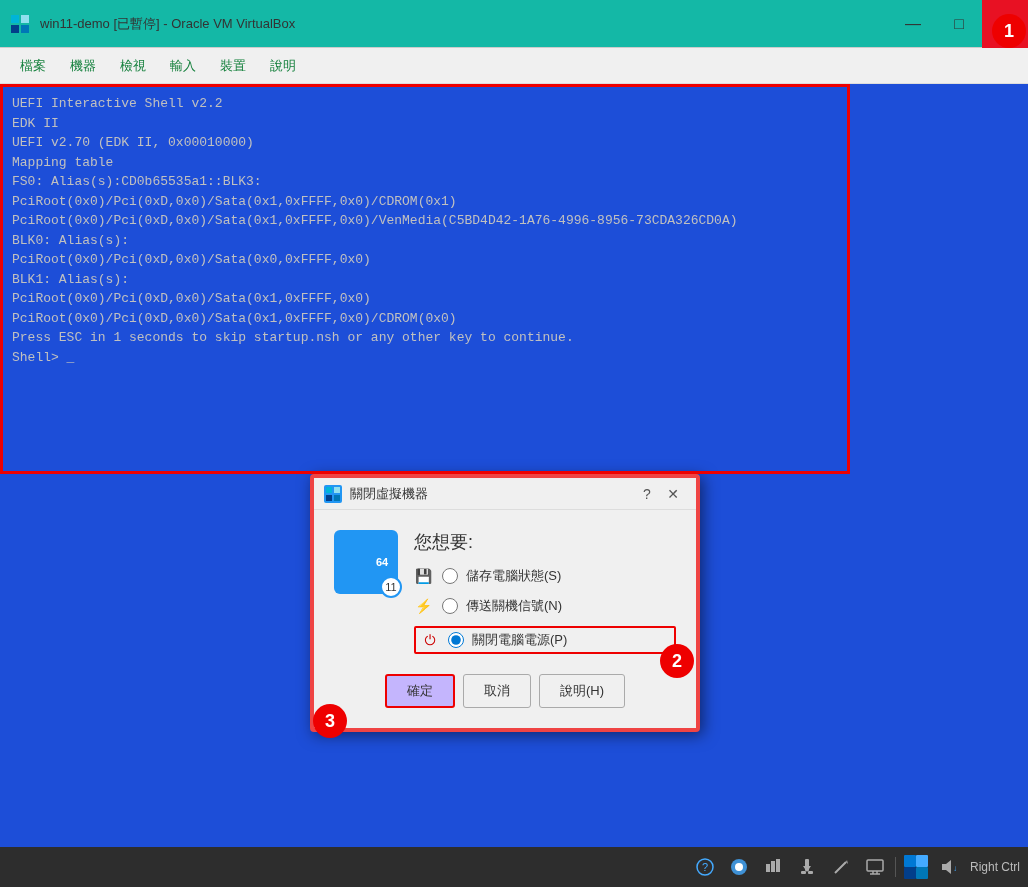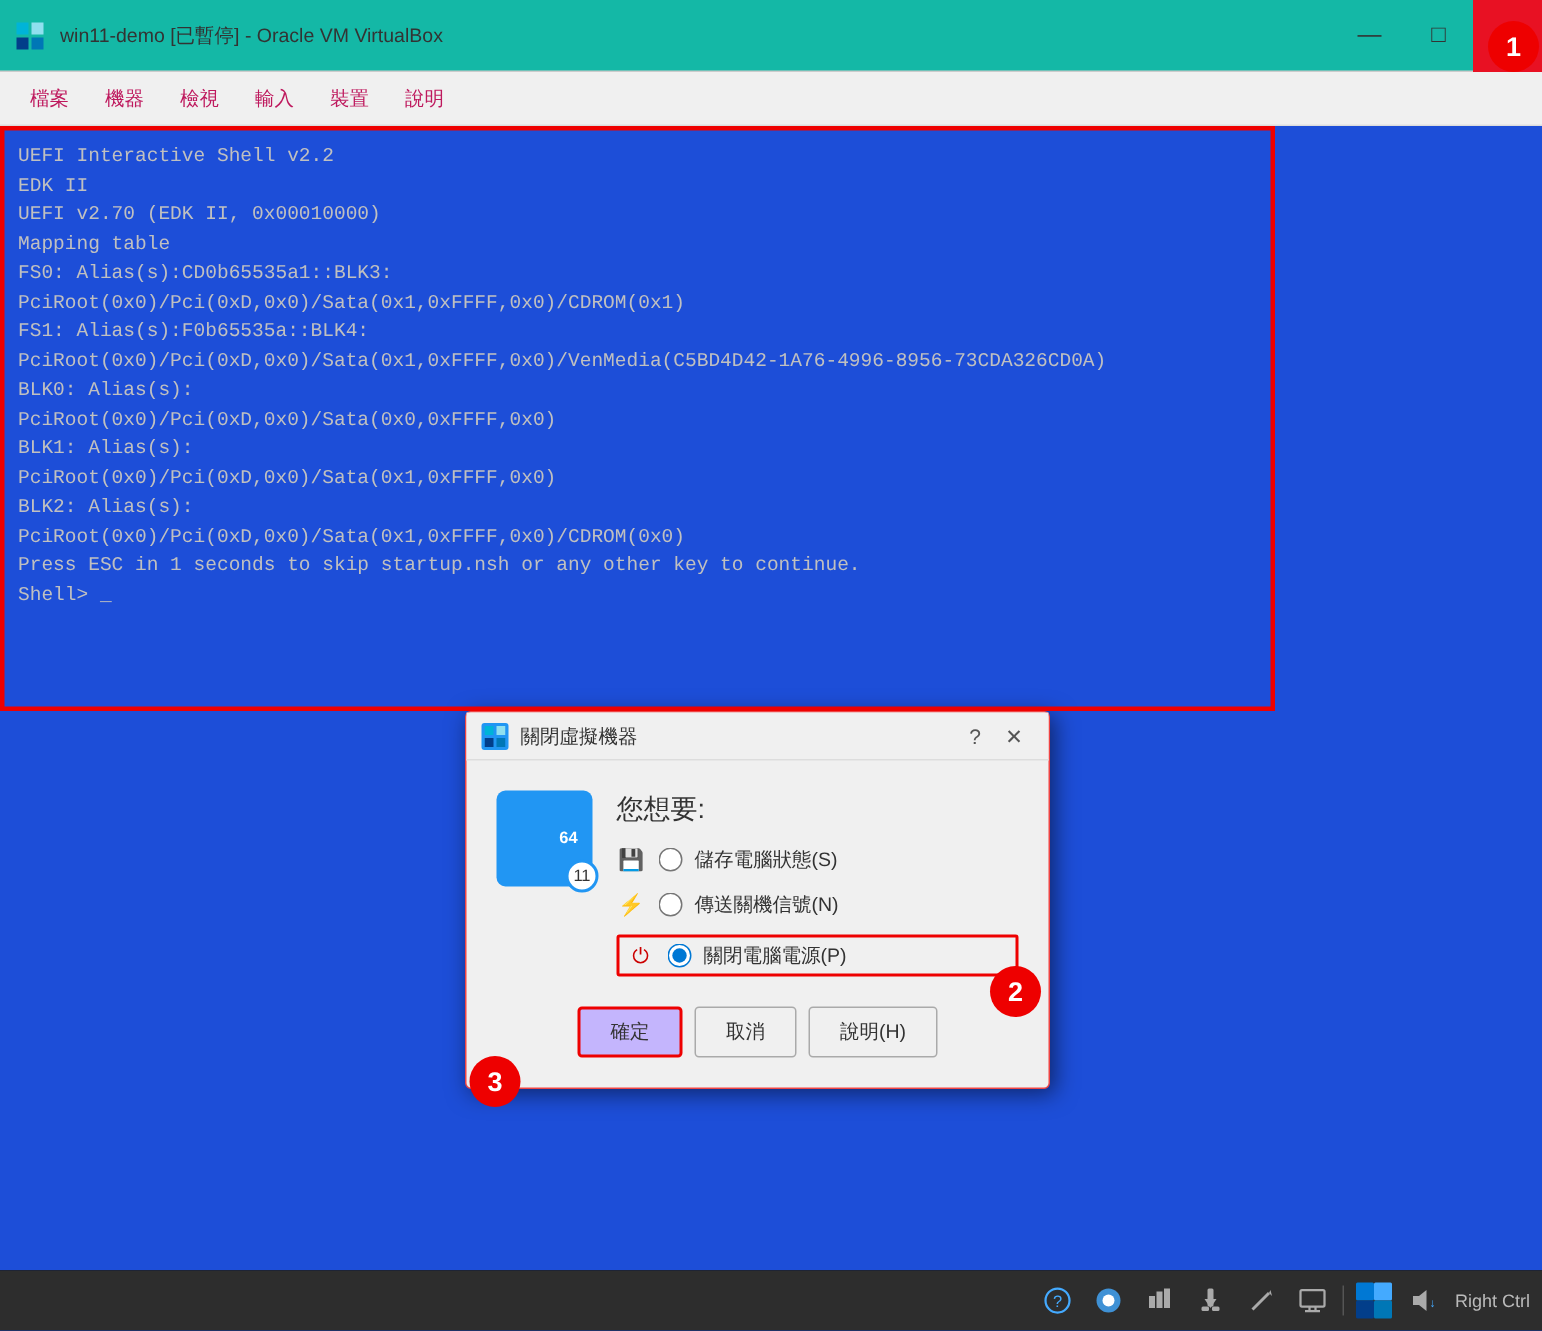--- a/index.html
+++ b/index.html
@@ -66,21 +66,21 @@
       height: 36px;
       background: #f0f0f0;
       display: flex;
       align-items: center;
       padding: 0 8px;
       border-bottom: 1px solid #ddd;
     }
     .menu-item {
       padding: 4px 12px;
       font-size: 13px;
-      color: #be185d;
+      color: #15803d;
       cursor: pointer;
       border-radius: 3px;
     }
 
     
     .vm-screen {
       width: 100%;
       background: #000;
       position: relative;
       height: calc(887px - 48px - 36px - 40px);
@@ -130,21 +130,21 @@
       z-index: 20;
     }
 
     
     .dialog {
       position: absolute;
       top: 390px;
       left: 310px;
       width: 390px;
       background: #f0f0f0;
-      border: 1px solid #ef4444;
+      border: 4px solid #ef4444;
       border-radius: 4px;
       box-shadow: 3px 3px 15px rgba(0,0,0,0.5);
       pointer-events: all;
     }
     .dialog-titlebar {
       height: 32px;
       background: #f0f0f0;
       display: flex;
       align-items: center;
       padding: 0 10px;
@@ -373,27 +373,25 @@
 
 <div class="vm-screen" style="height: calc(887px - 48px - 36px - 40px);">
 
   <div class="terminal-content">
     <div>UEFI Interactive Shell v2.2</div>
     <div>EDK II</div>
     <div>UEFI v2.70 (EDK II, 0x00010000)</div>
     <div>Mapping table</div>
     <div>      FS0: Alias(s):CD0b65535a1::BLK3:</div>
     <div>          PciRoot(0x0)/Pci(0xD,0x0)/Sata(0x1,0xFFFF,0x0)/CDROM(0x1)</div>
-    <div>       FS1: Alias(s):F0b65535a::BLK4:</div>
     <div>          PciRoot(0x0)/Pci(0xD,0x0)/Sata(0x1,0xFFFF,0x0)/VenMedia(C5BD4D42-1A76-4996-8956-73CDA326CD0A)</div>
     <div>      BLK0: Alias(s):</div>
     <div>          PciRoot(0x0)/Pci(0xD,0x0)/Sata(0x0,0xFFFF,0x0)</div>
     <div>      BLK1: Alias(s):</div>
     <div>          PciRoot(0x0)/Pci(0xD,0x0)/Sata(0x1,0xFFFF,0x0)</div>
-    <div>      BLK2: Alias(s):</div>
     <div>          PciRoot(0x0)/Pci(0xD,0x0)/Sata(0x1,0xFFFF,0x0)/CDROM(0x0)</div>
     <div>Press ESC in 1 seconds to skip startup.nsh or any other key to continue.</div>
     <div>Shell&gt; _</div>
   </div>
 
   <div class="red-border"></div>
 
   <div class="dialog">
 
     <div class="dialog-titlebar">

